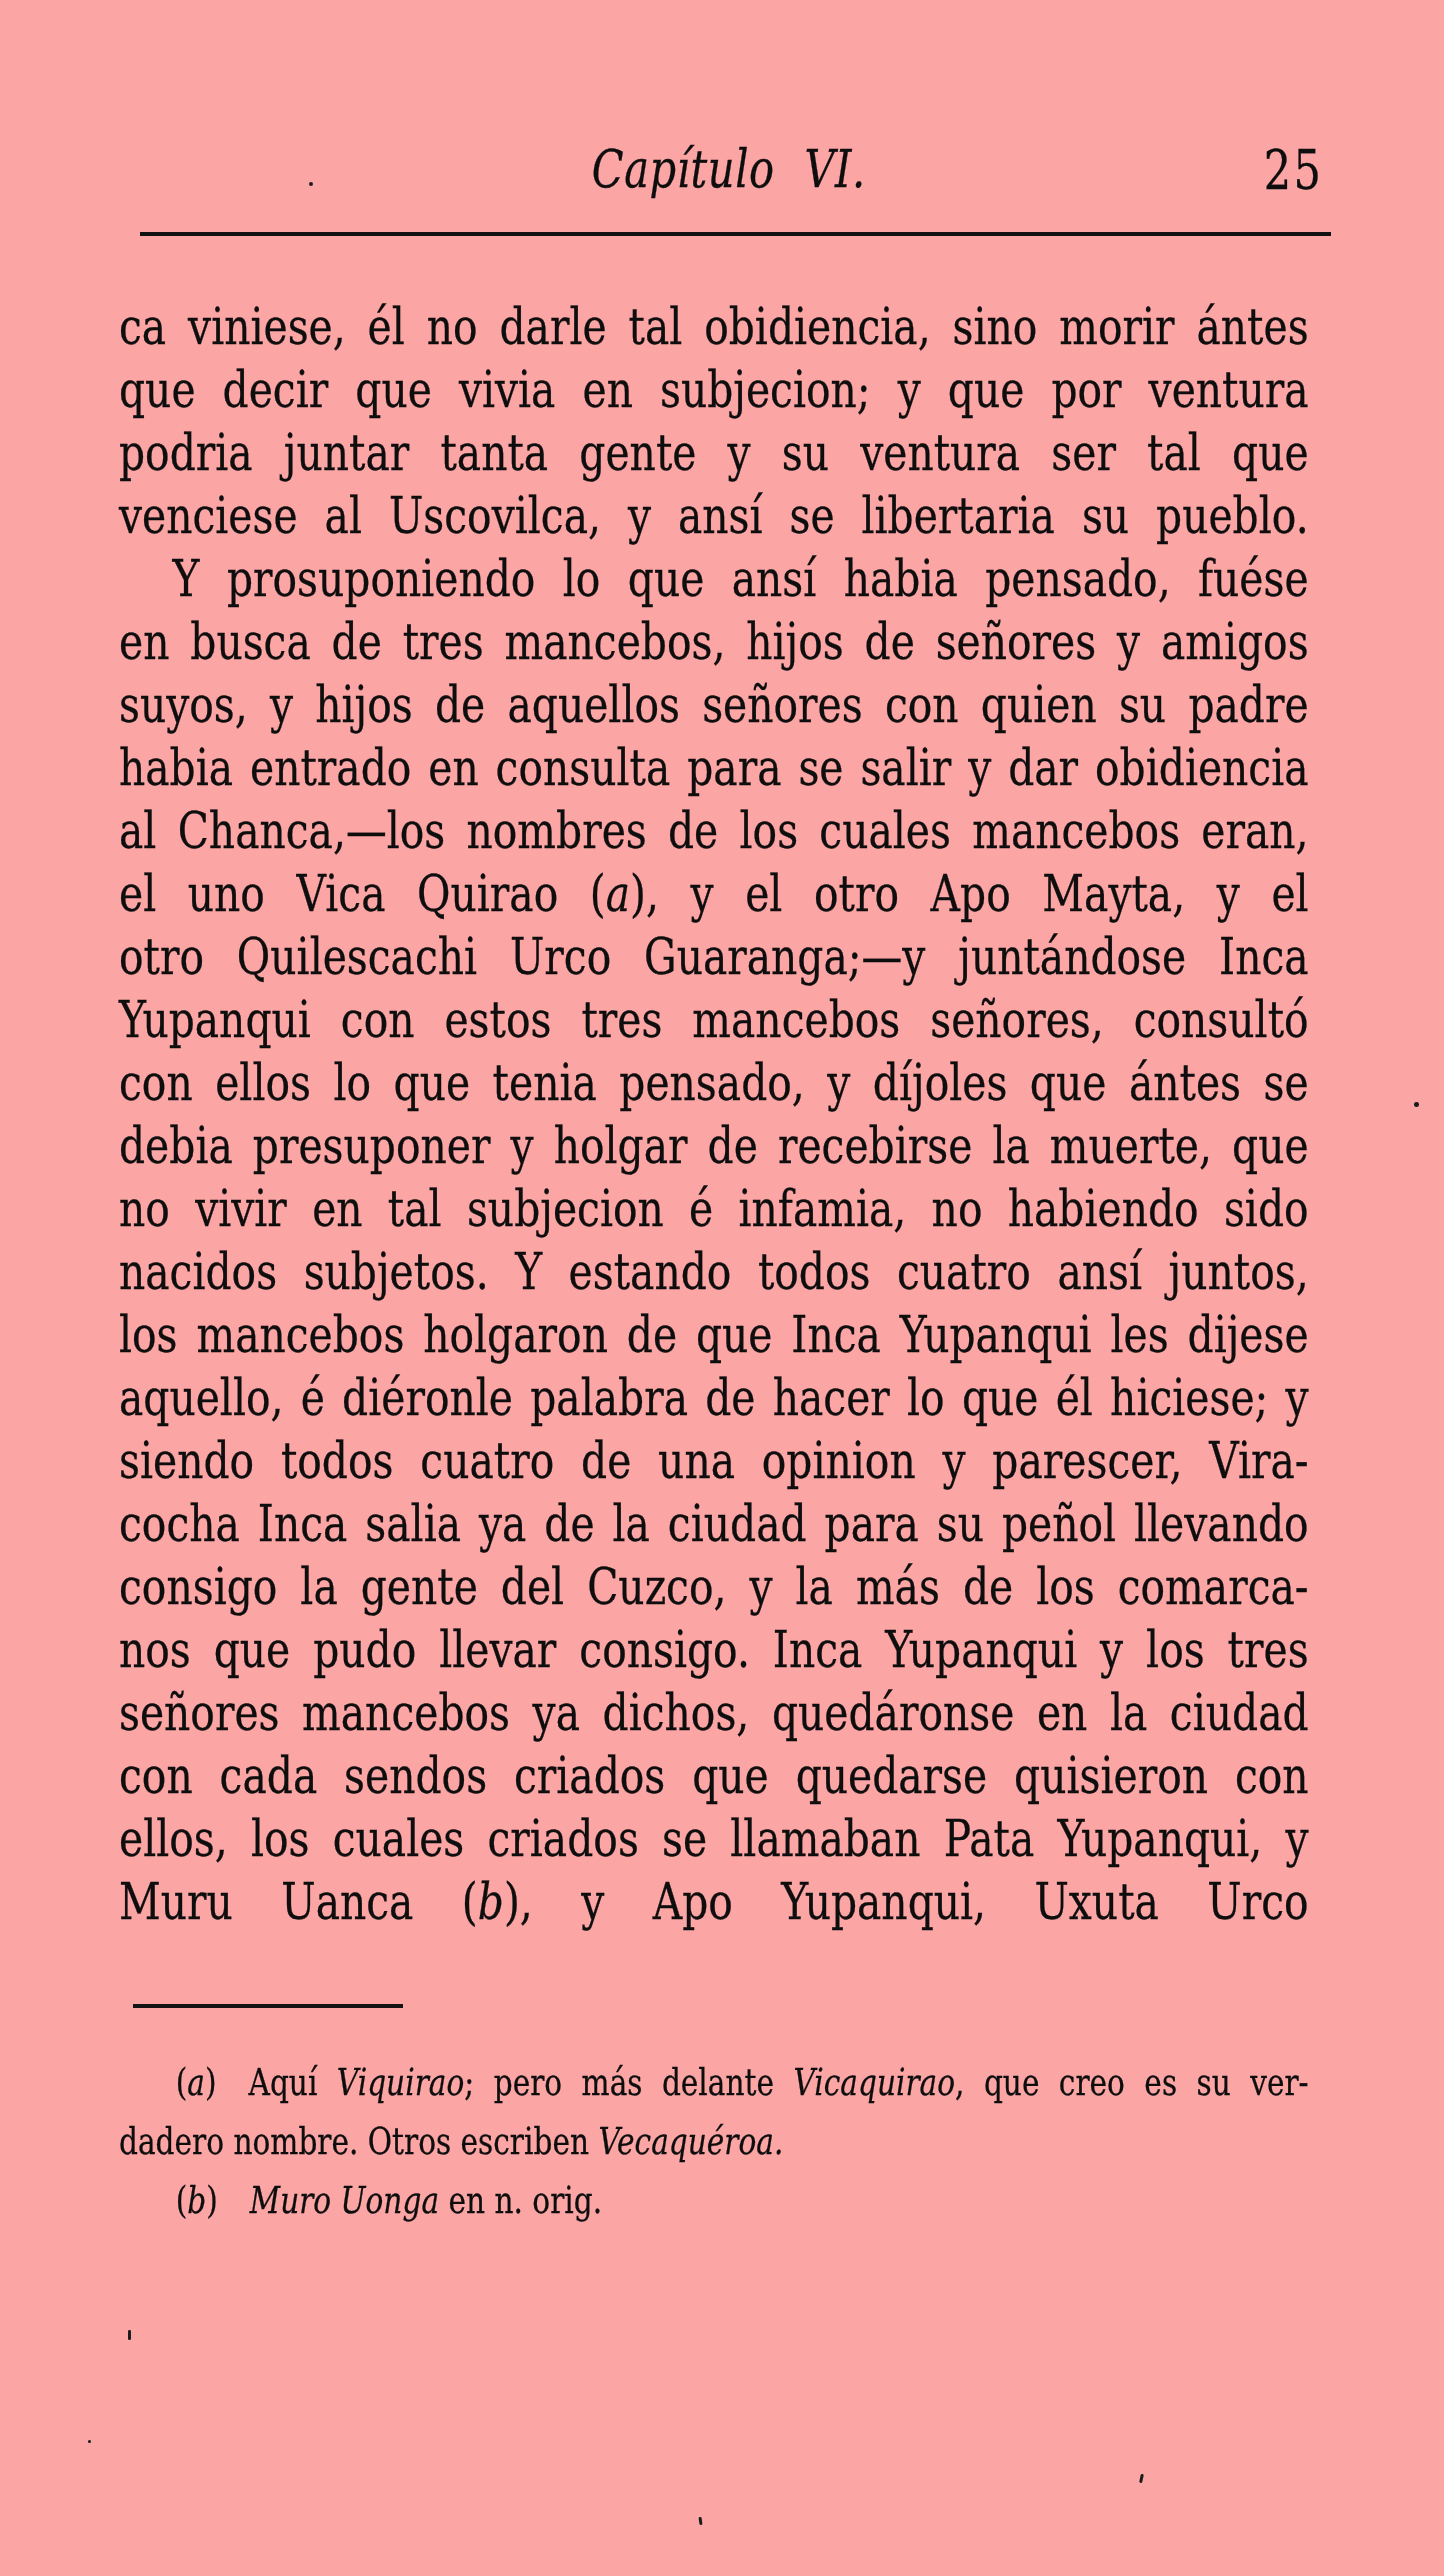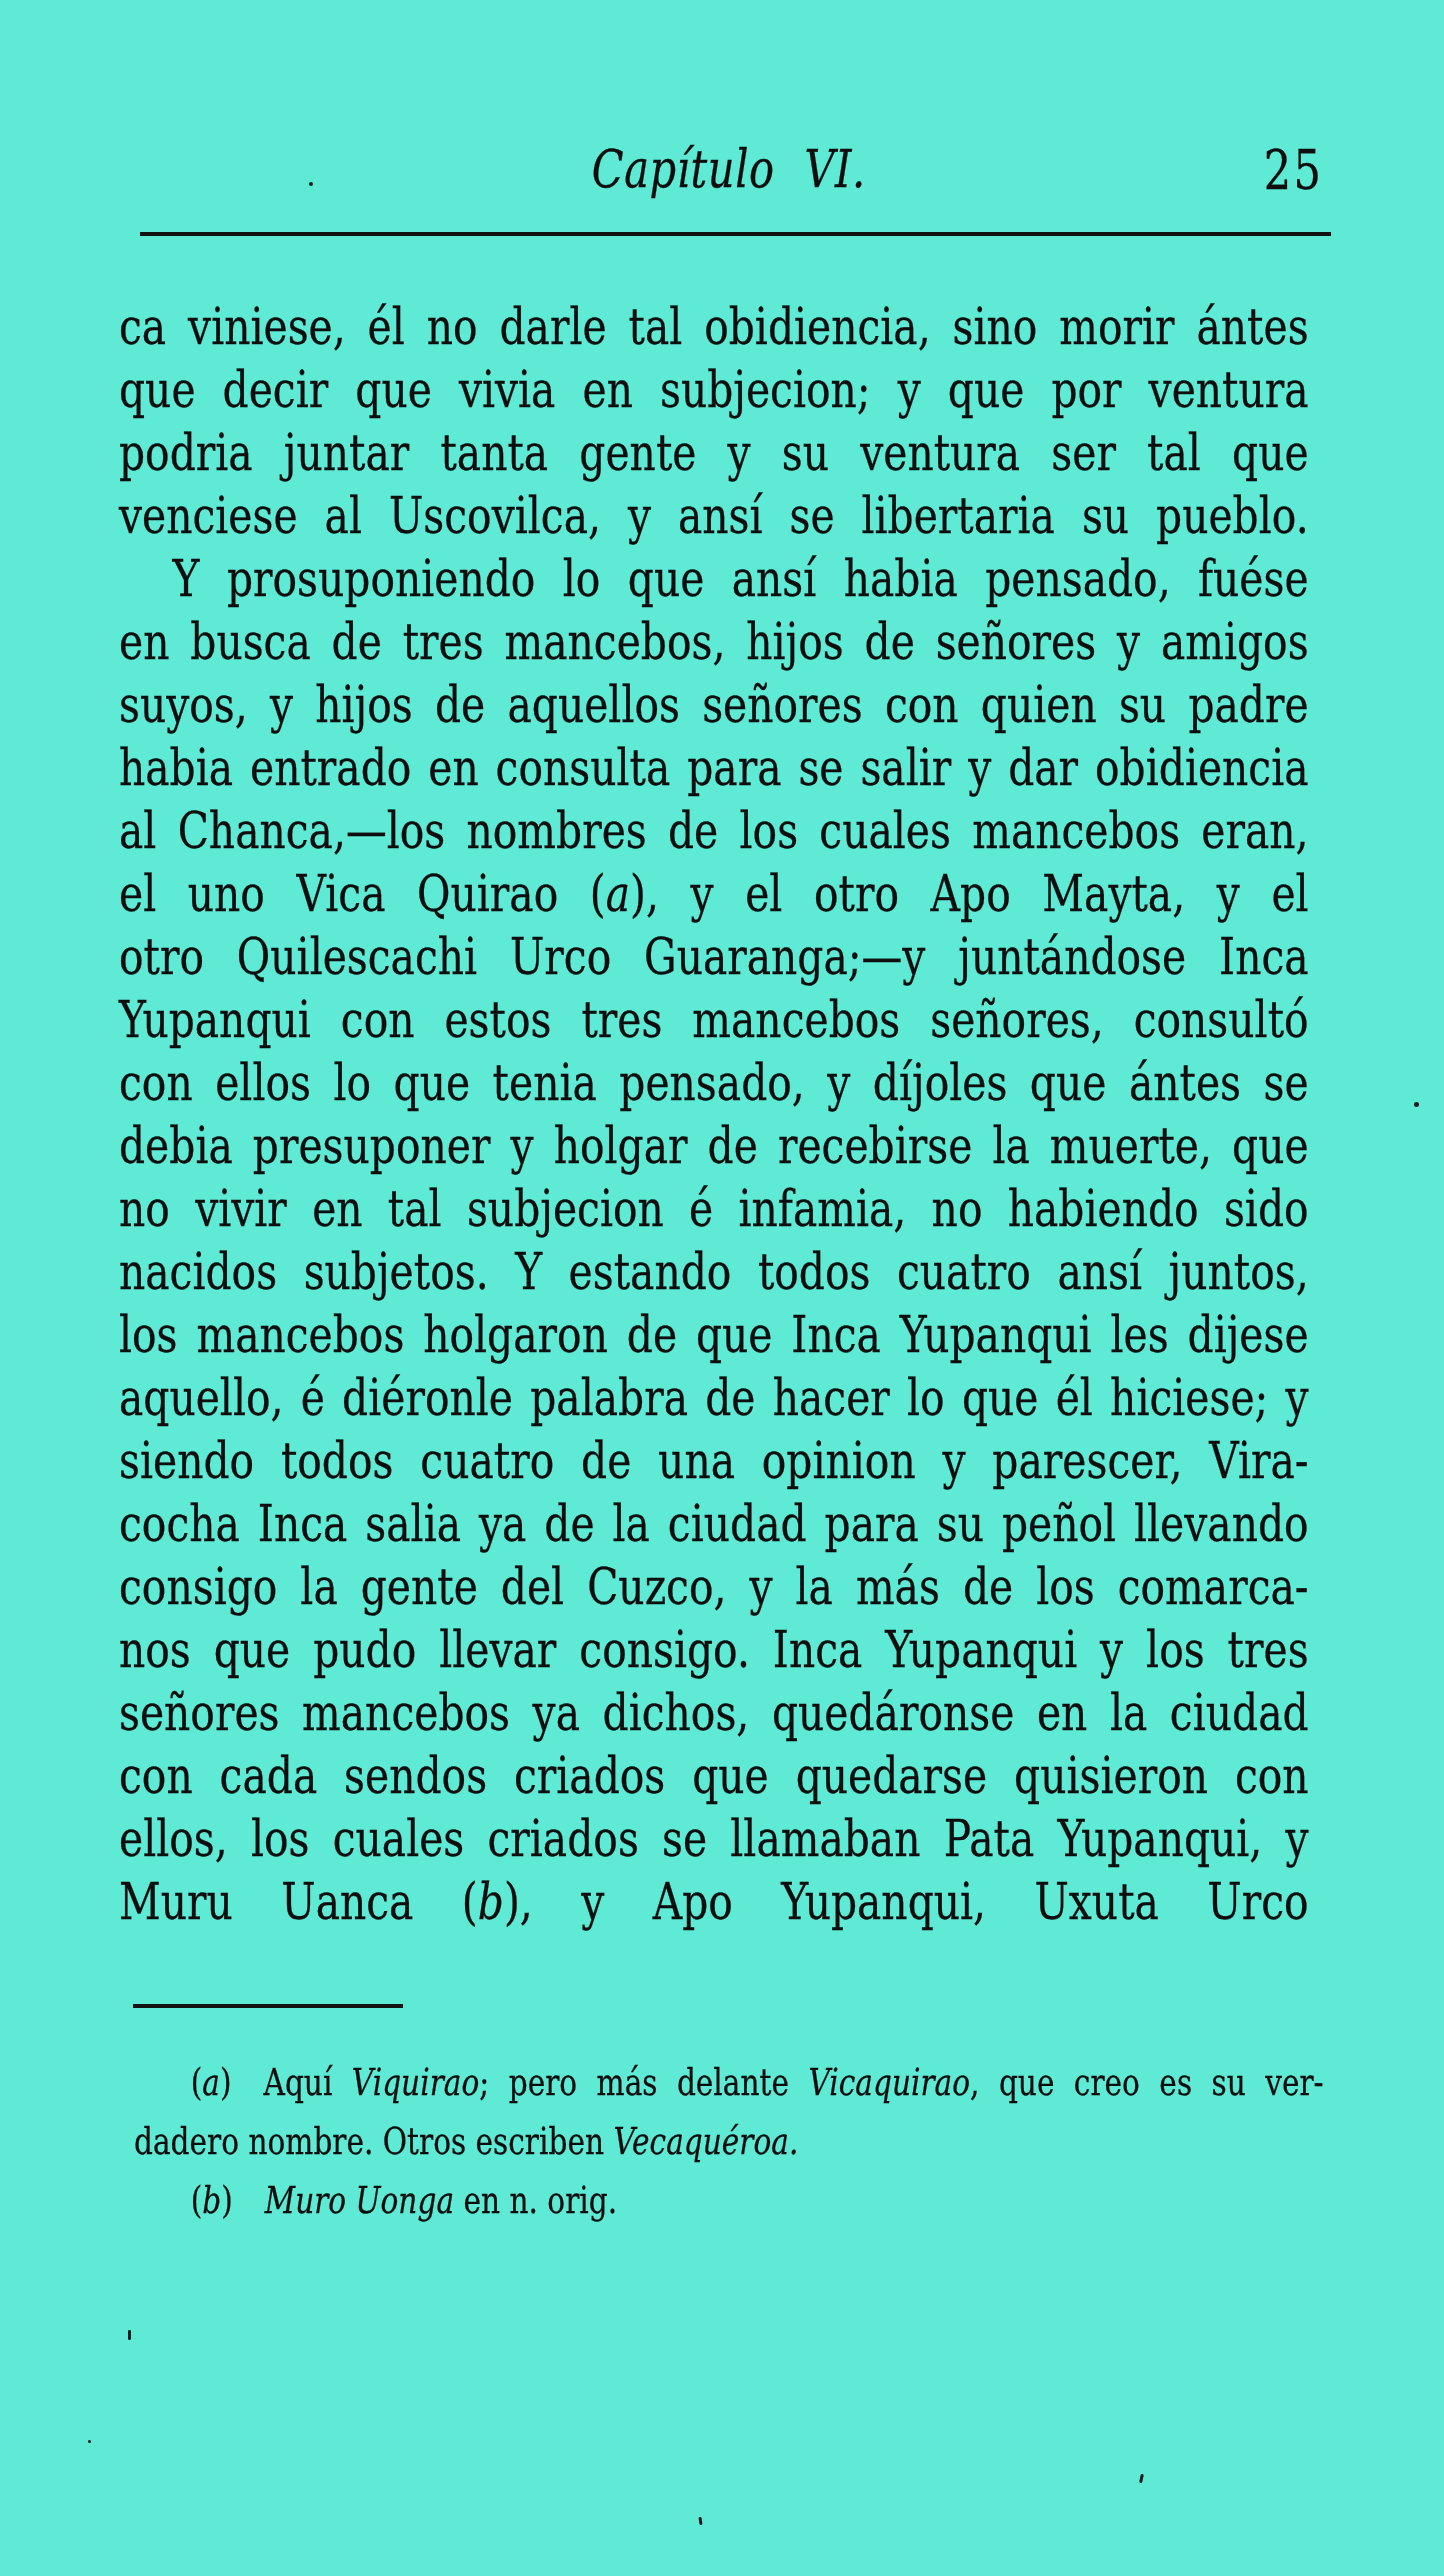--- a/index.html
+++ b/index.html
@@ -1,20 +1,20 @@
 <!DOCTYPE html>
 <html style="font-size:10.7px"><head>
 <meta charset="utf-8">
 <style>
   html, body { margin: 0; padding: 0; background: #ffffff; }
   .page {
     position: relative;
     width: 1445px;
     height: 2576px;
-    background: #5eead4;
+    background: #fca5a5;
     font-family: "DejaVu Serif", "Liberation Serif", serif;
     color: #0e0e0e;
     -webkit-text-stroke: 0.3px #0e0e0e;
     overflow: hidden;
   }
   .it { font-style: italic; }
 
   
   .chapter-title {
     position: absolute;
@@ -65,21 +65,21 @@
 
   
   .fn-rule {
     position: absolute;
     top: 2004px; left: 133px;
     width: 270px; height: 4px;
     background: #141414;
   }
   .footnotes {
     position: absolute;
-    top: 2053px; left: 134px;
+    top: 2053px; left: 119px;
     width: 1190px;
   }
   .fn-line {
     width: 1487px;
     transform: scaleX(0.8);
     transform-origin: 0 0;
     font-size: 37px;
     line-height: 59px;
     height: 59px;
     text-align: left;

